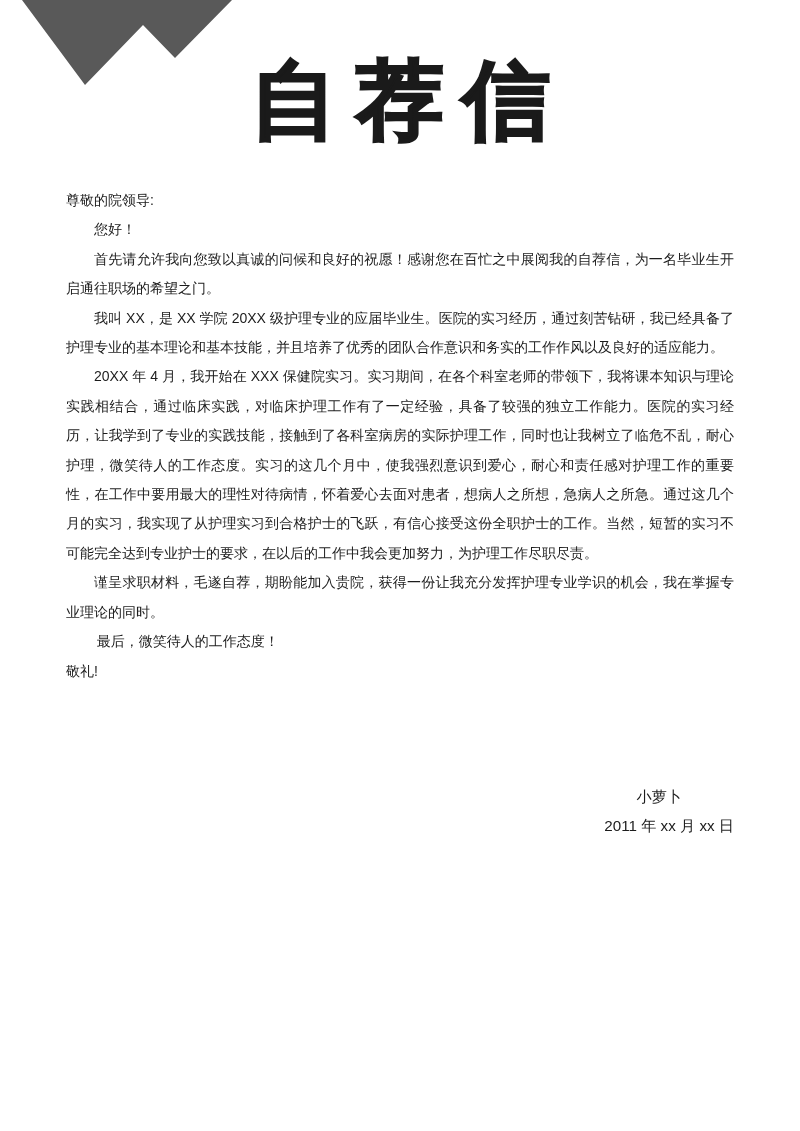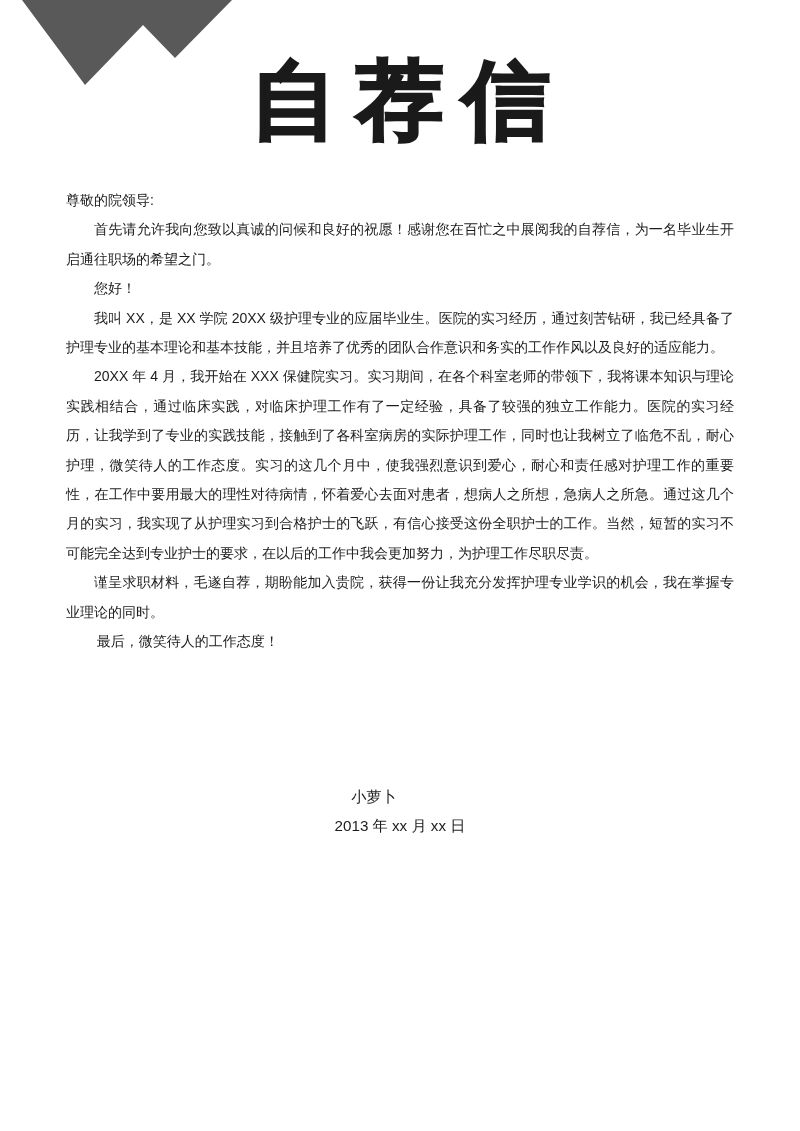--- a/index.html
+++ b/index.html
@@ -79,21 +79,21 @@
 
   
   .signature-block {
     position: absolute;
     left: 66px;
     top: 782px;
     width: 668px;
     color: #1c1c1c;
     font-size: 15.2px;
     line-height: 29.4px;
-    text-align: center;
+    text-align: right;
   }
   .signature-block div {
     padding-right: 0px;
   }
   .sign-name {
     padding-right: 52px !important;
   }
 </style>
 </head>
 <body>
@@ -103,26 +103,27 @@
   <svg class="deco-zigzag" viewBox="0 0 260 100" aria-hidden="true">
     <polygon points="22,0 232,0 175,58 143,25 85,85" fill="#595959"></polygon>
   </svg>
 
   <div class="title-wrap">
     <h1 class="doc-title">自荐信</h1>
   </div>
 
   <div class="letter-body">
     <p class="p-flush">尊敬的院领导:</p>
+    <p class="p-indent">您好！</p>
     <p class="p-indent">首先请允许我向您致以真诚的问候和良好的祝愿！感谢您在百忙之中展阅我的自荐信，为一名毕业生开启通往职场的希望之门。</p>
-    <p class="p-indent">您好！</p>
     <p class="p-indent">我叫 XX，是 XX 学院 20XX 级护理专业的应届毕业生。医院的实习经历，通过刻苦钻研，我已经具备了护理专业的基本理论和基本技能，并且培养了优秀的团队合作意识和务实的工作作风以及良好的适应能力。</p>
     <p class="p-indent">20XX 年 4 月，我开始在 XXX 保健院实习。实习期间，在各个科室老师的带领下，我将课本知识与理论实践相结合，通过临床实践，对临床护理工作有了一定经验，具备了较强的独立工作能力。医院的实习经历，让我学到了专业的实践技能，接触到了各科室病房的实际护理工作，同时也让我树立了临危不乱，耐心护理，微笑待人的工作态度。实习的这几个月中，使我强烈意识到爱心，耐心和责任感对护理工作的重要性，在工作中要用最大的理性对待病情，怀着爱心去面对患者，想病人之所想，急病人之所急。通过这几个月的实习，我实现了从护理实习到合格护士的飞跃，有信心接受这份全职护士的工作。当然，短暂的实习不可能完全达到专业护士的要求，在以后的工作中我会更加努力，为护理工作尽职尽责。</p>
     <p class="p-indent">谨呈求职材料，毛遂自荐，期盼能加入贵院，获得一份让我充分发挥护理专业学识的机会，我在掌握专业理论的同时。</p>
     <p class="p-indent-sm">最后，微笑待人的工作态度！</p>
+    <p class="p-flush">敬礼!</p>
   </div>
 
   <div class="signature-block">
     <div class="sign-name">小萝卜</div>
-    <div class="sign-date">2013 年 xx 月 xx 日</div>
+    <div class="sign-date">2011 年 xx 月 xx 日</div>
   </div>
 
 </div>
 
 </body></html>

